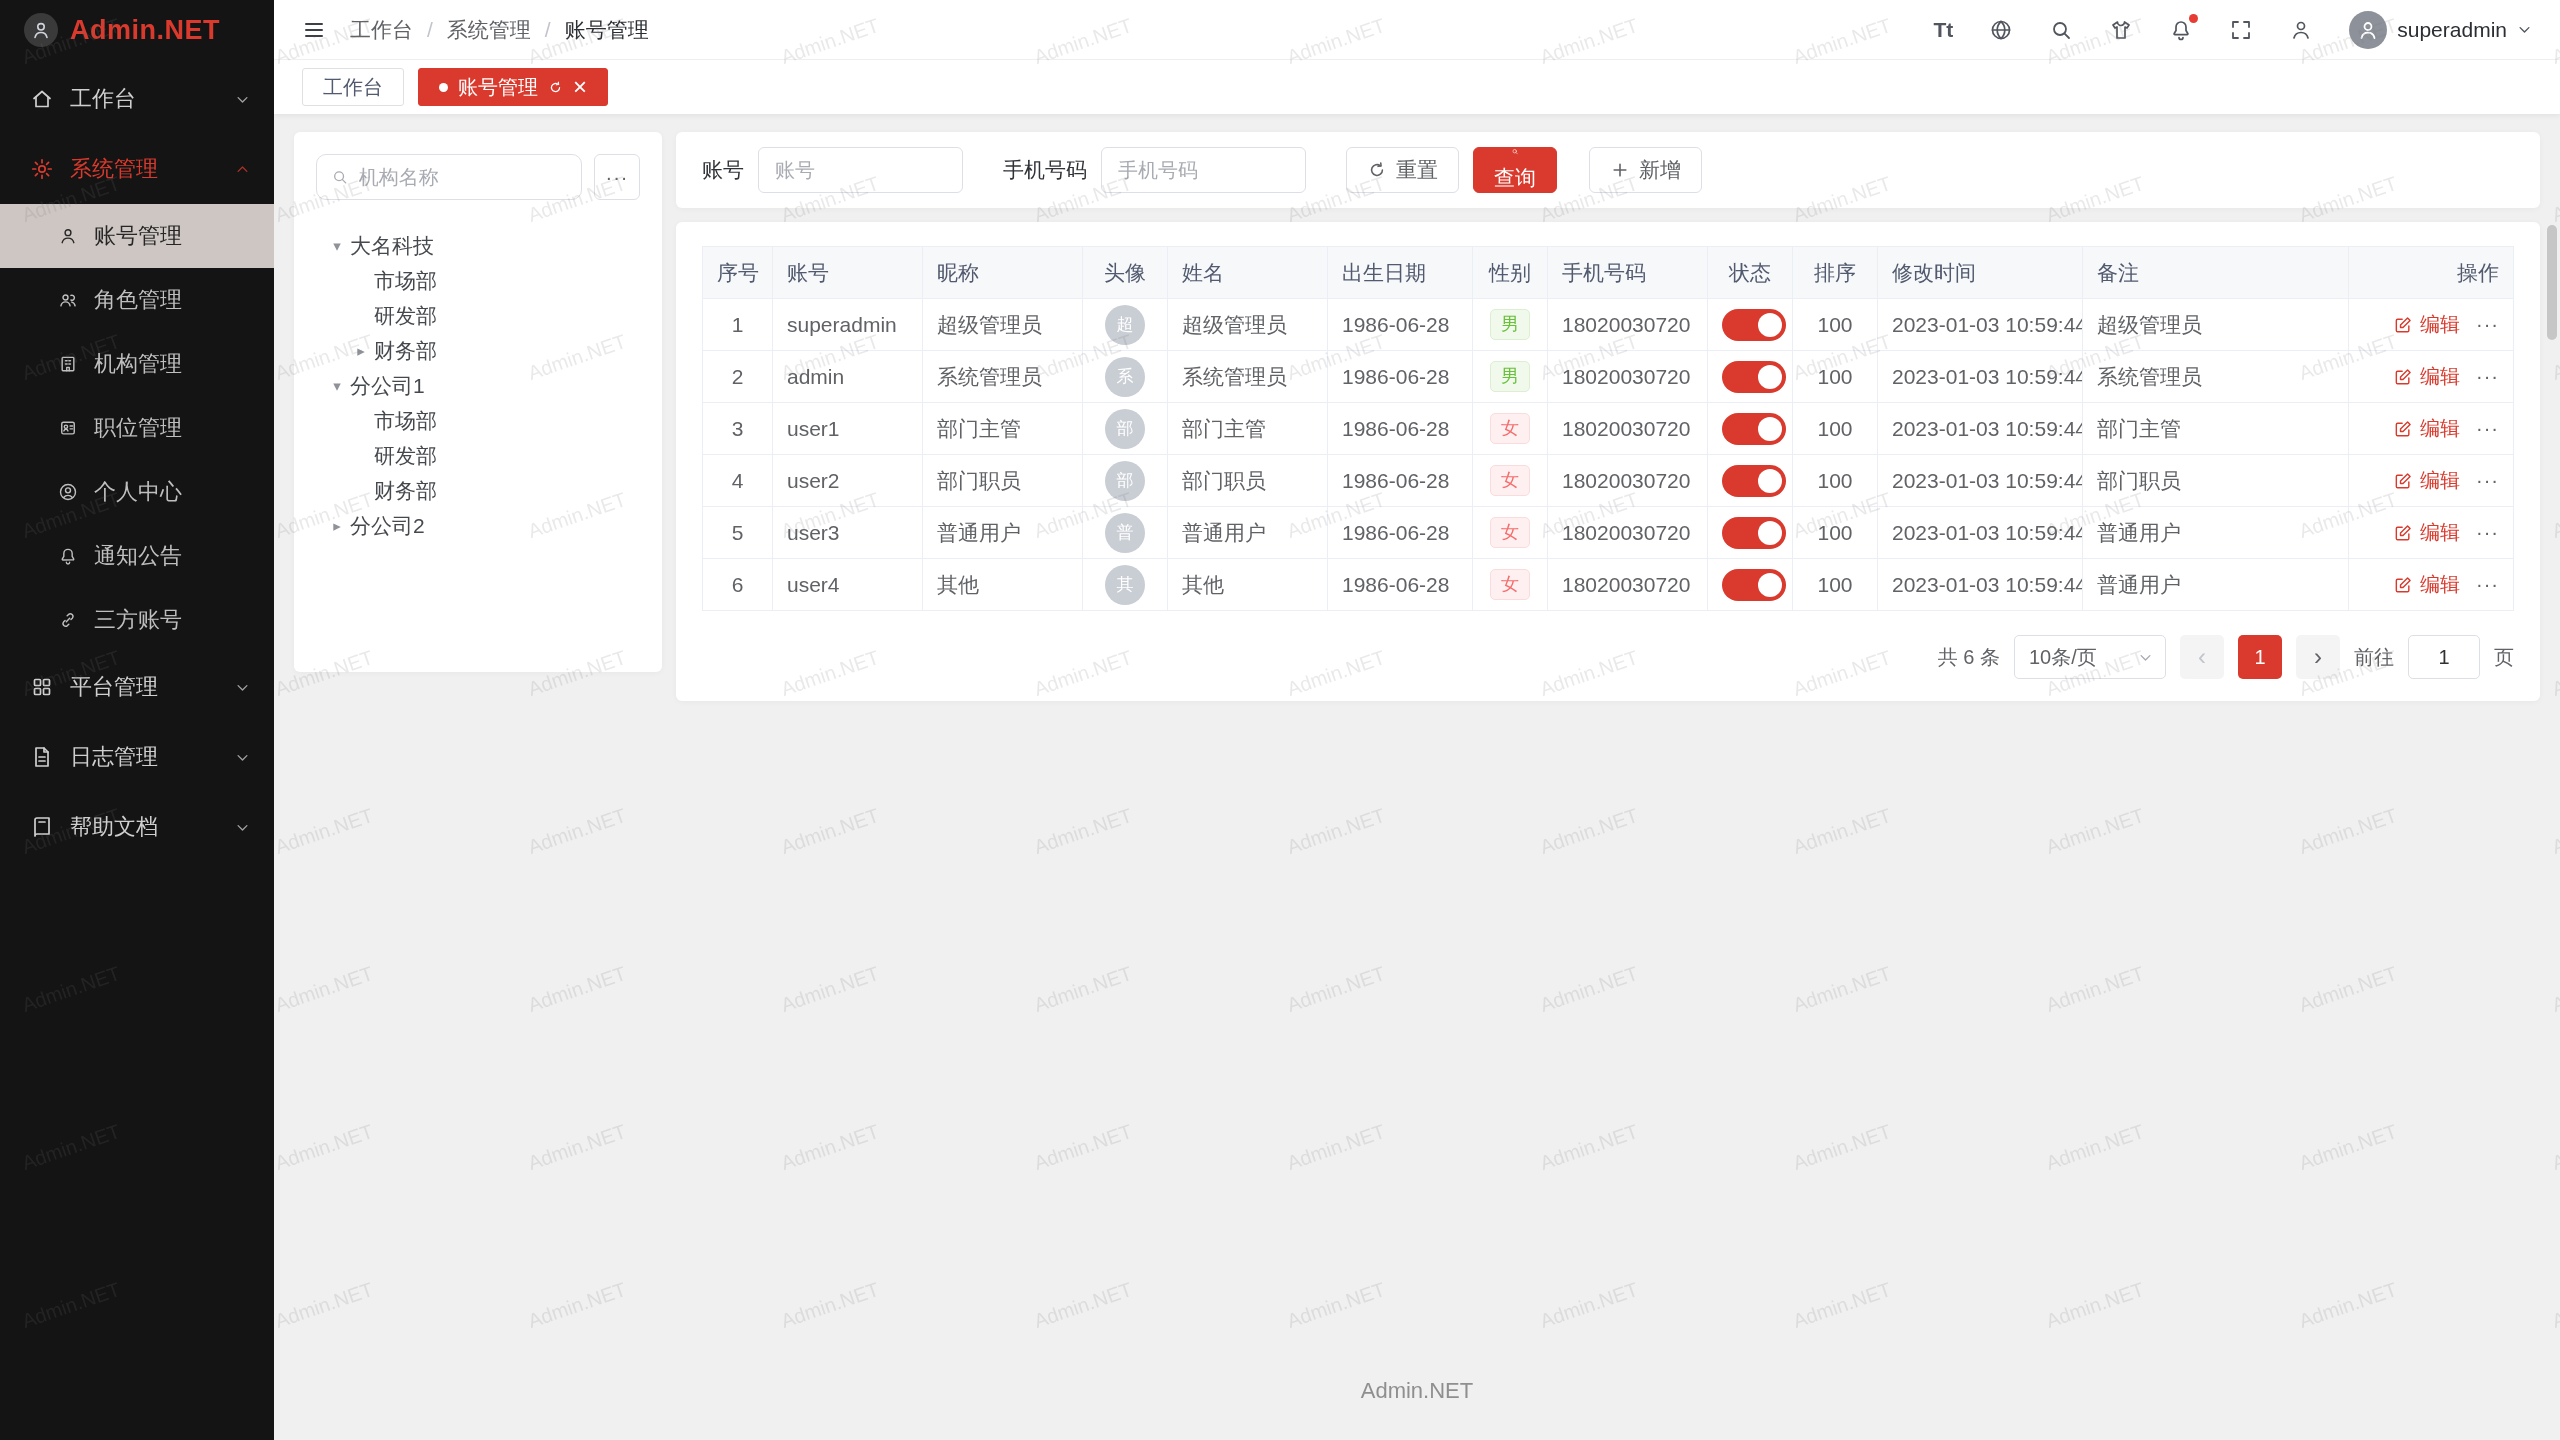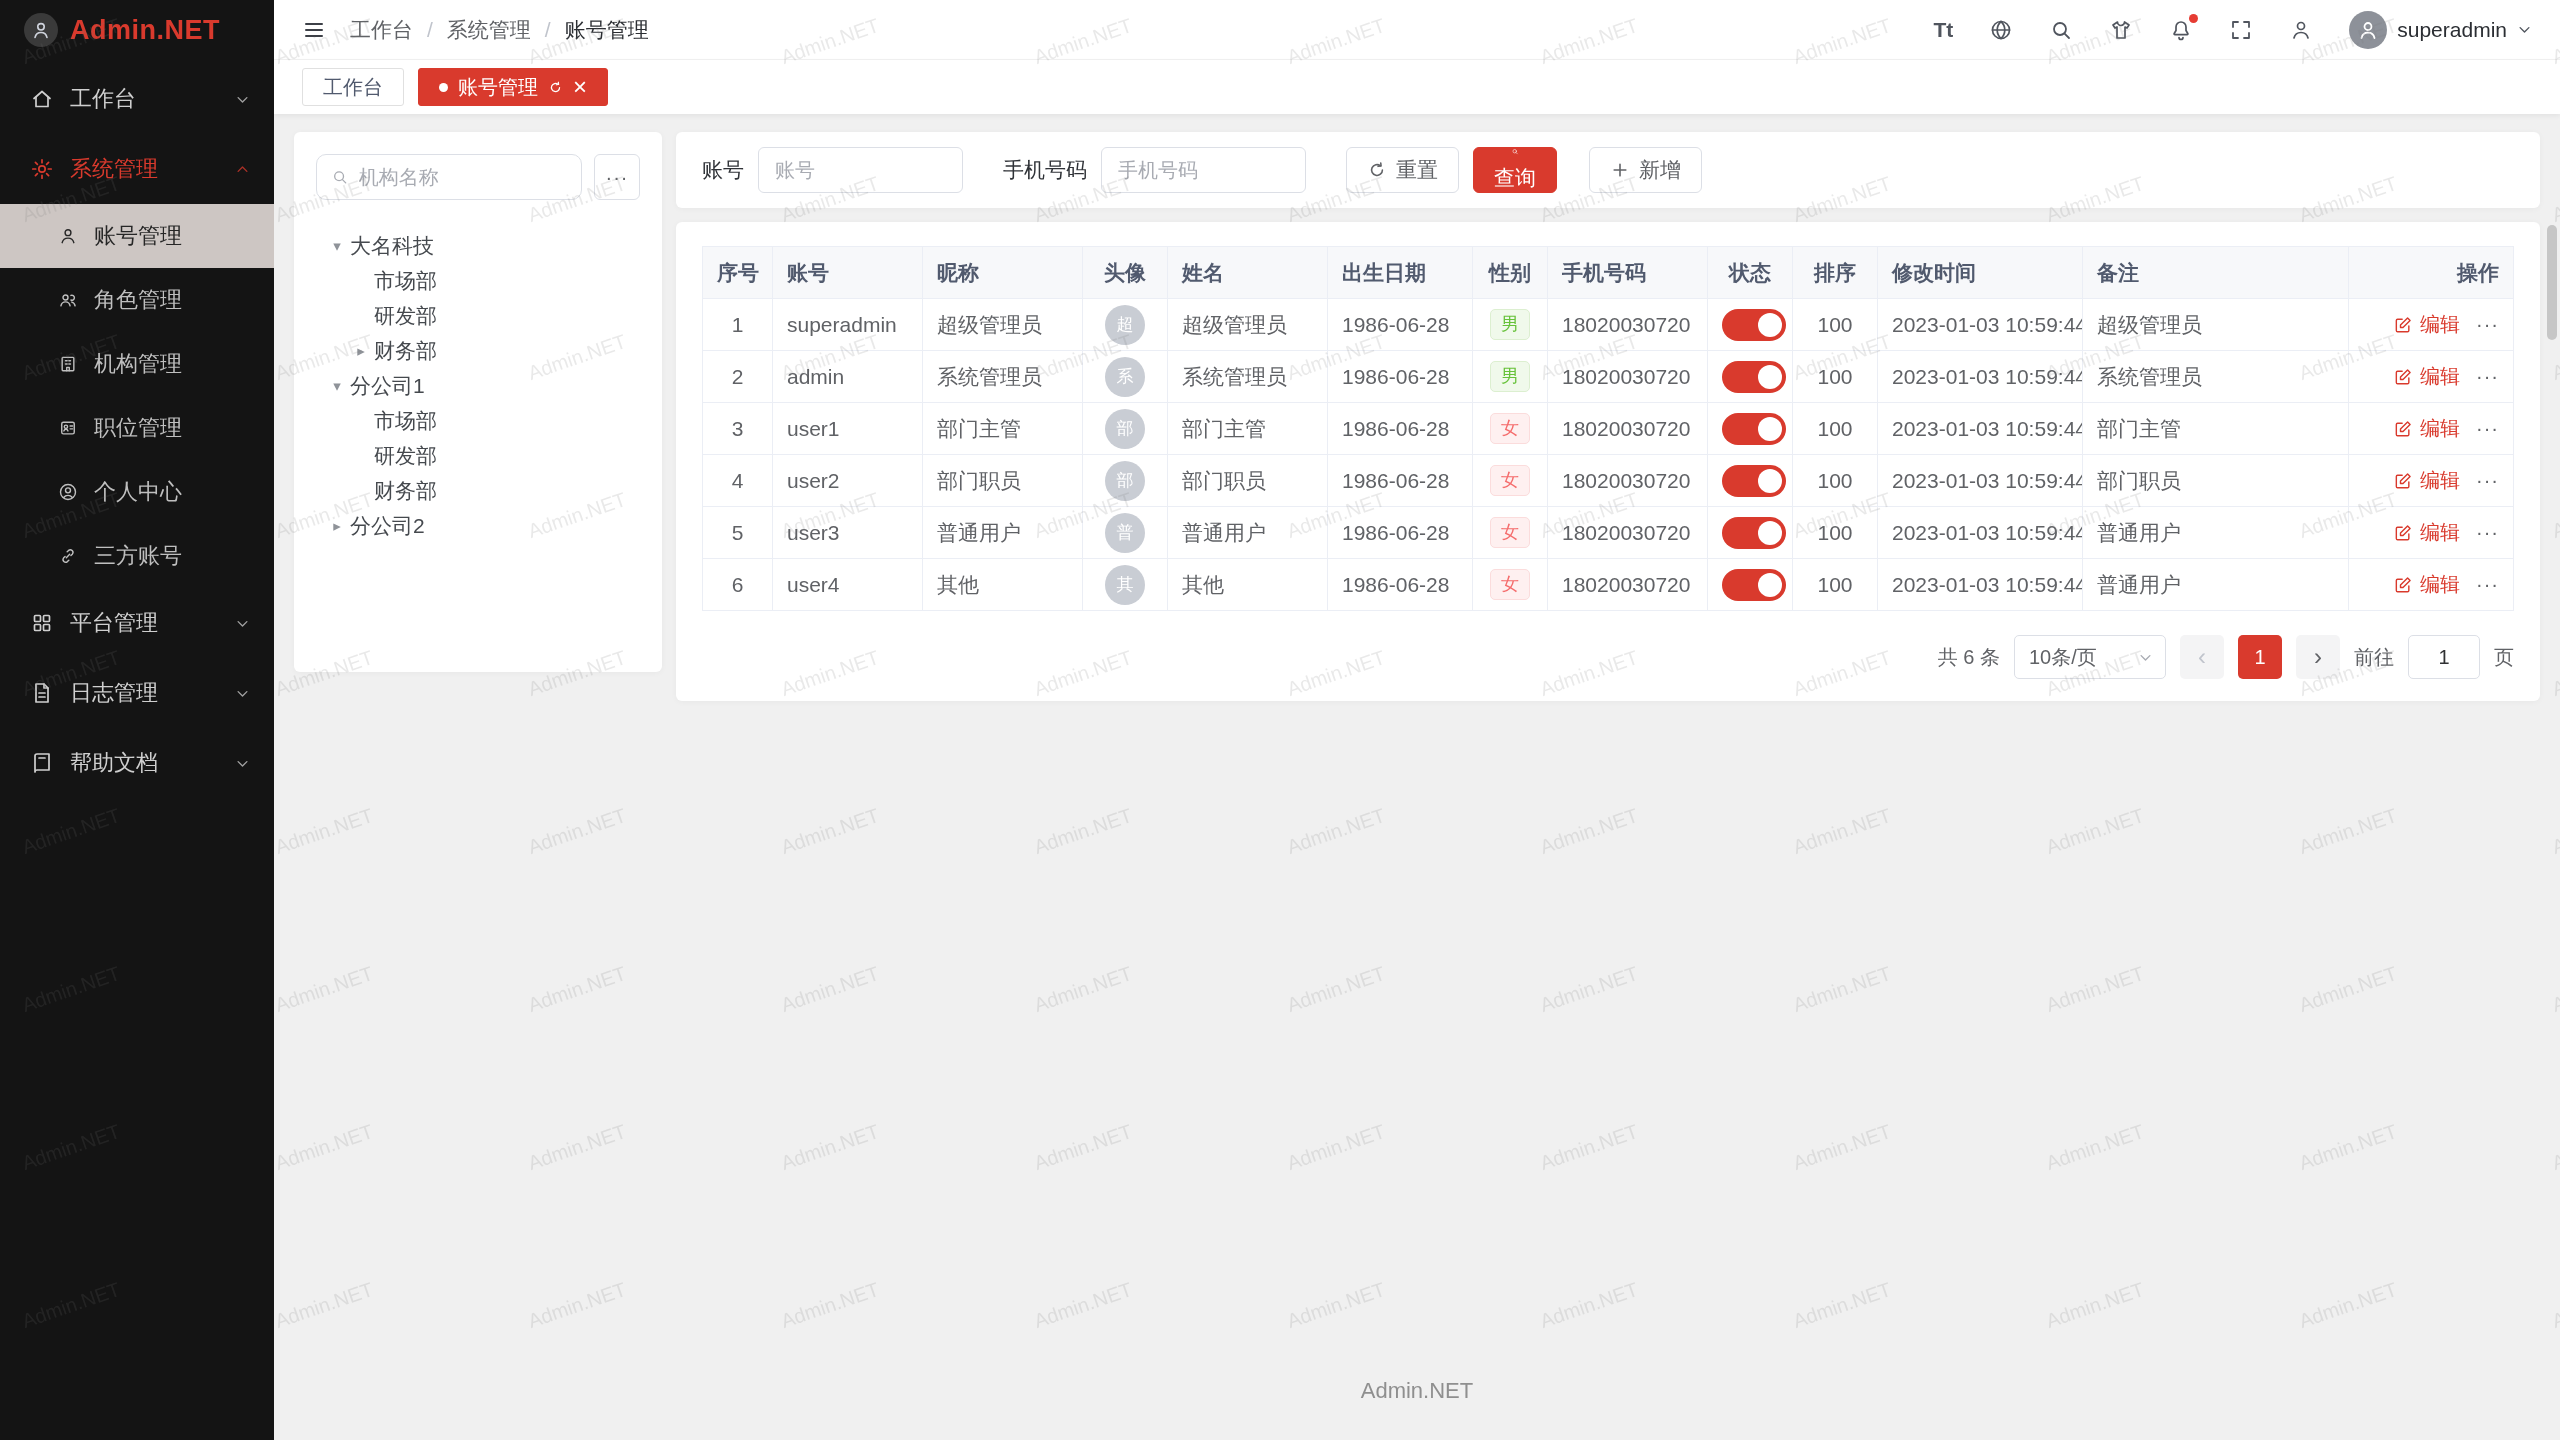--- a/index.html
+++ b/index.html
@@ -82,21 +82,21 @@
   .f-group + .f-group{ margin-left:40px; }
   .btns{ margin-left:40px; display:flex; align-items:center; gap:14px; }
   .btn{ height:46px; border-radius:6px; display:inline-flex; align-items:center; gap:9px; padding:0 20px; font-size:21px; cursor:pointer; border:1px solid var(--border); background:#fff; color:var(--text2); font-family:inherit; }
   .btn-primary{ background:var(--primary); border-color:var(--primary); color:#fff;flex-direction:column; }
   .btn-add{ margin-left:18px; }
 
   
   .table-card{ margin-top:14px; padding:24px 26px 22px; }
   table{ width:100%; border-collapse:collapse; table-layout:fixed; font-size:21px; color:var(--text2); }
   th,td{ border:1px solid var(--tableborder); height:52px; padding:0 14px; text-align:left; overflow:hidden; white-space:nowrap; }
-  th{ background:#f7f8fa; color:#515a6e; font-weight:bold; }
+  th{ background:#f7f8fa; color:#515a6e; font-weight:normal; }
   .c-center{ text-align:center; }
   .c-right{ text-align:right; }
   .avatar-circle{ width:40px; height:40px; border-radius:50%; background:#c9cdd4; color:#fff; display:inline-flex; align-items:center; justify-content:center; font-size:17px; }
   .tag{ display:inline-block; height:31px; line-height:29px; padding:0 10px; border-radius:5px; font-size:18px; }
   .tag.male{ color:var(--success); background:#f0f9eb; border:1px solid #dcefd0; }
   .tag.female{ color:var(--danger); background:#fef0f0; border:1px solid #fbdcdc; }
   .switch{ width:64px; height:32px; border-radius:16px; background:var(--primary); position:relative; display:inline-block; vertical-align:middle; cursor:pointer; }
   .switch::after{ content:""; position:absolute; right:4px; top:4px; width:24px; height:24px; border-radius:50%; background:#fff; }
   .ops{ display:flex; align-items:center; justify-content:flex-end; gap:16px; }
   .edit-link{ color:var(--primary); display:inline-flex; align-items:center; gap:7px; cursor:pointer; font-size:20px; }
@@ -194,20 +194,27 @@
           </svg>
         <span>职位管理</span>
       </div>
       <div class="submenu-item">
         <svg class="ic-sm" viewBox="0 0 24 24" fill="none" stroke="currentColor" stroke-width="1.7" stroke-linecap="round" stroke-linejoin="round">
             <circle cx="12" cy="12" r="9"></circle>
             <circle cx="12" cy="10" r="3"></circle>
             <path d="M6.8 18.6a6.6 6.6 0 0 1 10.4 0"></path>
           </svg>
         <span>个人中心</span>
+      </div>
+      <div class="submenu-item">
+        <svg class="ic-sm" viewBox="0 0 24 24" fill="none" stroke="currentColor" stroke-width="1.7" stroke-linecap="round" stroke-linejoin="round">
+            <path d="M12 4a5 5 0 0 1 5 5v3.5l1.8 3a.8.8 0 0 1-.7 1.2H5.9a.8.8 0 0 1-.7-1.2l1.8-3V9a5 5 0 0 1 5-5z"></path>
+            <path d="M10 19.5a2 2 0 0 0 4 0"></path>
+          </svg>
+        <span>通知公告</span>
       </div>
       <div class="submenu-item">
         <svg class="ic-sm" viewBox="0 0 24 24" fill="none" stroke="currentColor" stroke-width="1.7" stroke-linecap="round" stroke-linejoin="round">
             <path d="M10 14l4-4"></path>
             <path d="M8.5 12.5 6.8 14.2a3.2 3.2 0 0 0 4.5 4.5l1.7-1.7"></path>
             <path d="M15.5 11.5l1.7-1.7a3.2 3.2 0 0 0-4.5-4.5l-1.7 1.7"></path>
           </svg>
         <span>三方账号</span>
       </div>
 

